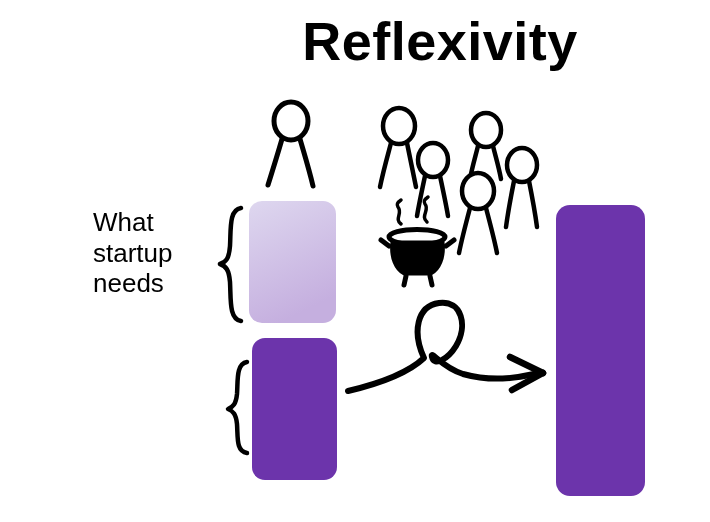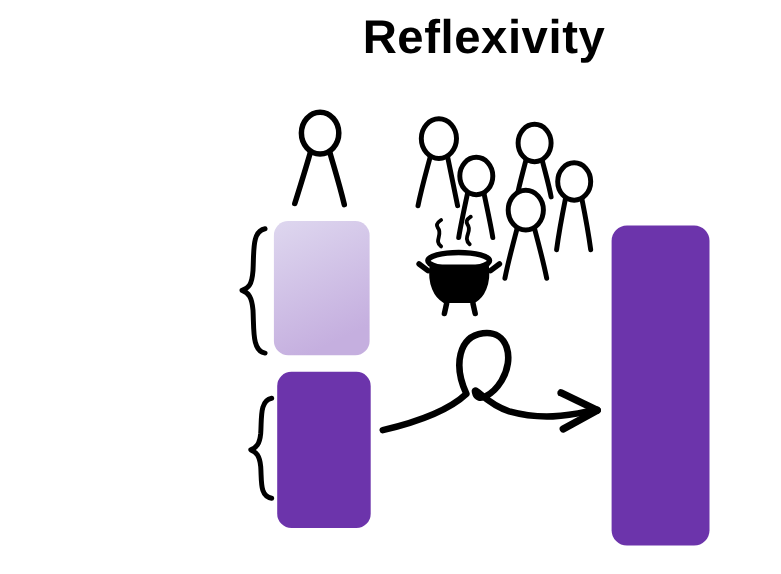--- a/index.html
+++ b/index.html
@@ -11,21 +11,21 @@
     font-family: "Liberation Sans", sans-serif;
     color: #000000;
     overflow: hidden;
   }
   .title {
     position: absolute;
     left: 240px;
     top: 10px;
     width: 400px;
     text-align: center;
-    font-size: 43px;
+    font-size: 54px;
     font-weight: 700;
     letter-spacing: 0.5px;
   }
   .label {
     position: absolute;
     font-size: 26px;
     line-height: 1.18;
     color: #000000;
   }
   .label-top {
@@ -56,20 +56,21 @@
     fill: #ffffff;
   }
 </style>
 </head>
 <body>
 
 <div class="canvas">
 
   <div class="title">Reflexivity</div>
 
+  <div class="label label-top">What startup needs</div>
 
   <svg class="drawing" width="710" height="522" viewBox="0 0 710 522">
     <defs>
       <linearGradient id="lightGrad" x1="0" y1="0" x2="0.35" y2="1">
         <stop offset="0" stop-color="#ded7ef"></stop>
         <stop offset="1" stop-color="#c5afdf"></stop>
       </linearGradient>
     </defs>
 
     <rect x="249" y="201" width="87" height="122" rx="13" fill="url(#lightGrad)"></rect>

